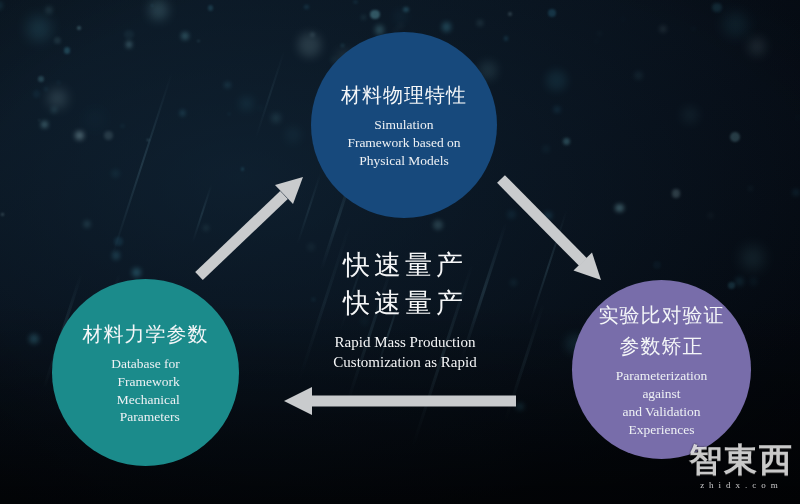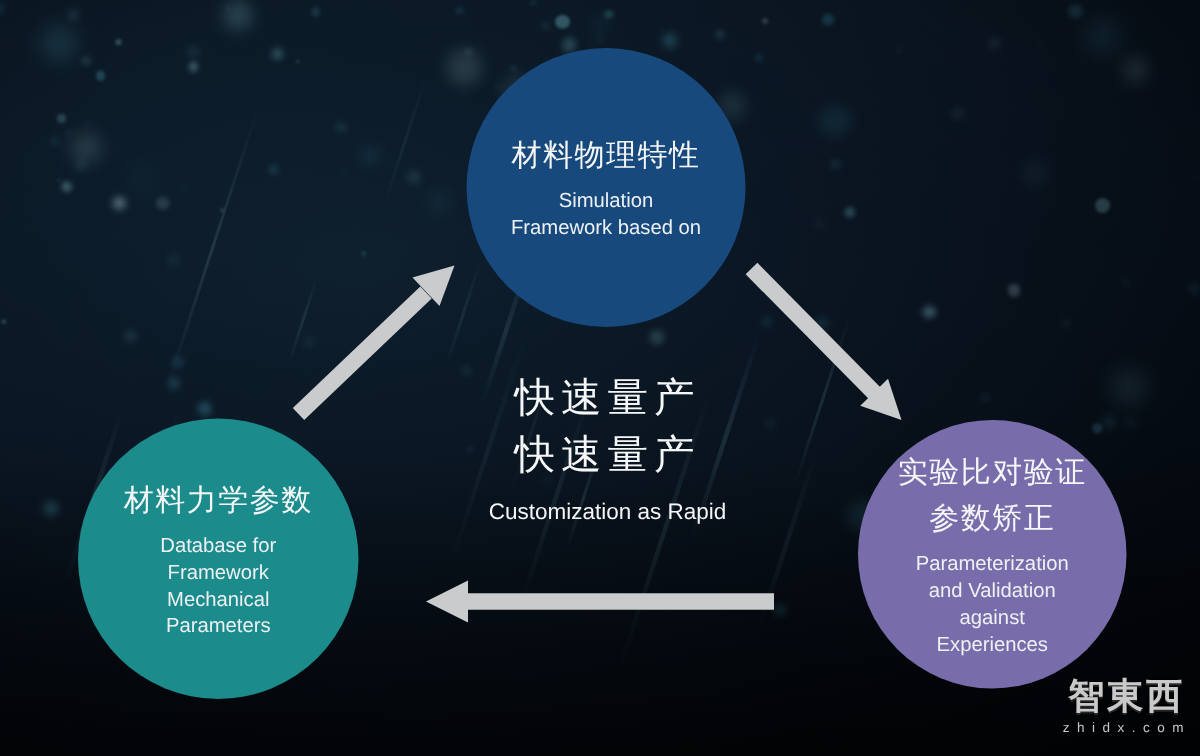--- a/index.html
+++ b/index.html
@@ -4,21 +4,21 @@
 <style>
   html, body { margin: 0; padding: 0; background: #000; }
   .stage {
     position: relative;
     width: 800px;
     height: 504px;
     overflow: hidden;
     background:
       radial-gradient(ellipse 900px 500px at 30% 35%, rgba(20,45,65,0.55), rgba(4,8,14,0.0) 70%),
       linear-gradient(160deg, #0a1520 0%, #060c15 45%, #03060b 100%);
-    font-family: Liberation Sans, sans-serif;
+    font-family: Liberation Serif, serif;
   }
   .bokeh-layer, .streak-layer { position: absolute; inset: 0; pointer-events: none; }
   .bokeh-dot { position: absolute; border-radius: 50%; }
   .streak { position: absolute; transform: rotate(18deg); border-radius: 2px; }
   .vignette {
     position: absolute; inset: 0; pointer-events: none;
     background:
       linear-gradient(to bottom, rgba(0,0,0,0) 60%, rgba(0,0,0,0.55) 100%),
       radial-gradient(ellipse 700px 420px at 50% 45%, rgba(0,0,0,0) 60%, rgba(0,0,0,0.35) 100%);
   }
@@ -38,21 +38,21 @@
   .node .en-line { font-size: 13.5px; line-height: 1.32; font-weight: 300; color: #eef1f4; }
   .center-block {
     position: absolute; left: 250px; top: 246px; width: 310px;
     text-align: center; color: #f5f6f7;
   }
   .center-block .zh-line { font-size: 27px; line-height: 1.42; letter-spacing: 4px; font-weight: 400; }
   .center-block .en-block { margin-top: 9px; }
   .center-block .en-line { font-size: 15px; line-height: 1.35; font-weight: 300; }
   .watermark { position: absolute; right: 6px; bottom: 14px; text-align: center; }
   .wm-logo {
-    font-size: 24px; font-weight: bold; letter-spacing: 2px;
+    font-size: 33px; font-weight: bold; letter-spacing: 2px;
     color: #dfdfdf; opacity: 0.9;
     text-shadow: 0 1px 0 #2a2a2a, 0 0 2px rgba(0,0,0,0.8);
     line-height: 1;
   }
   .wm-domain {
     margin-top: 3px; font-size: 9px; letter-spacing: 5px;
     color: #e8e8e8; opacity: 0.85;
   }
 </style>
 </head>
@@ -205,48 +205,50 @@
       <line x1="516" y1="401" x2="310" y2="401"></line>
       <polygon points="284,401 312,387 312,415"></polygon>
     </g>
   </svg>
 
   <div class="node node-top" style="background-color: rgb(23, 73, 124);">
     <div class="zh-line">材料物理特性</div>
     <div class="en-block">
       <div class="en-line">Simulation</div>
       <div class="en-line">Framework based on</div>
+      <div class="en-line">Physical Models</div>
     </div>
   </div>
 
   <div class="node node-right" style="background-color: rgb(120, 109, 170);">
     <div class="zh-line">实验比对验证</div>
     <div class="zh-line">参数矫正</div>
     <div class="en-block">
       <div class="en-line">Parameterization</div>
+      <div class="en-line">against</div>
       <div class="en-line">and Validation</div>
-      <div class="en-line">against</div>
       <div class="en-line">Experiences</div>
     </div>
   </div>
 
-  <div class="node node-left" style="background-color: rgb(27, 139, 139);">
+  <div class="node node-left" style="background-color: rgb(27, 139, 139); text-align: right;">
     <div class="zh-line">材料力学参数</div>
     <div class="en-block">
       <div class="en-line">Database for</div>
       <div class="en-line">Framework</div>
       <div class="en-line">Mechanical</div>
       <div class="en-line">Parameters</div>
     </div>
   </div>
 
   <div class="center-block">
     <div class="zh-line">快速量产</div>
     <div class="zh-line">快速量产</div>
     <div class="en-block">
+      <div class="en-line">Rapid Mass Production</div>
       <div class="en-line">Customization as Rapid</div>
     </div>
   </div>
 
   <div class="watermark">
     <div class="wm-logo">智東西</div>
     <div class="wm-domain">zhidx.com</div>
   </div>
 
 </div>

